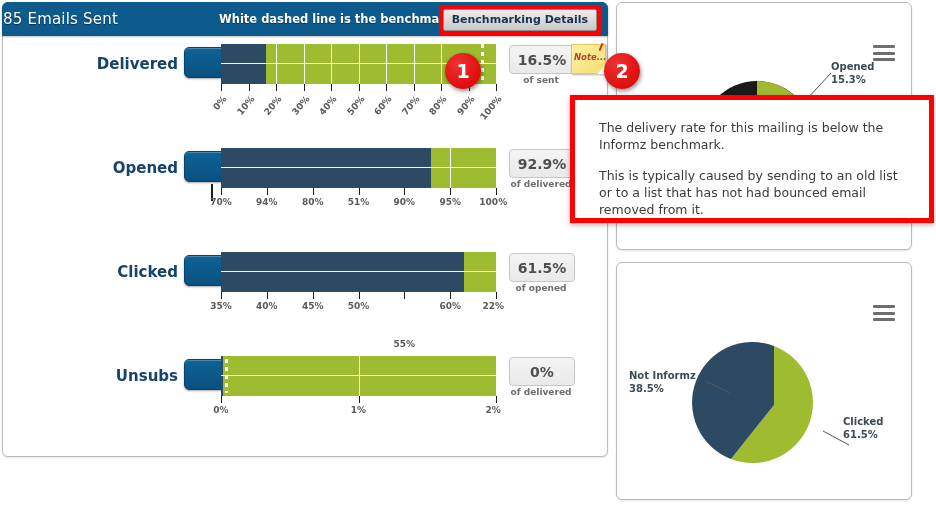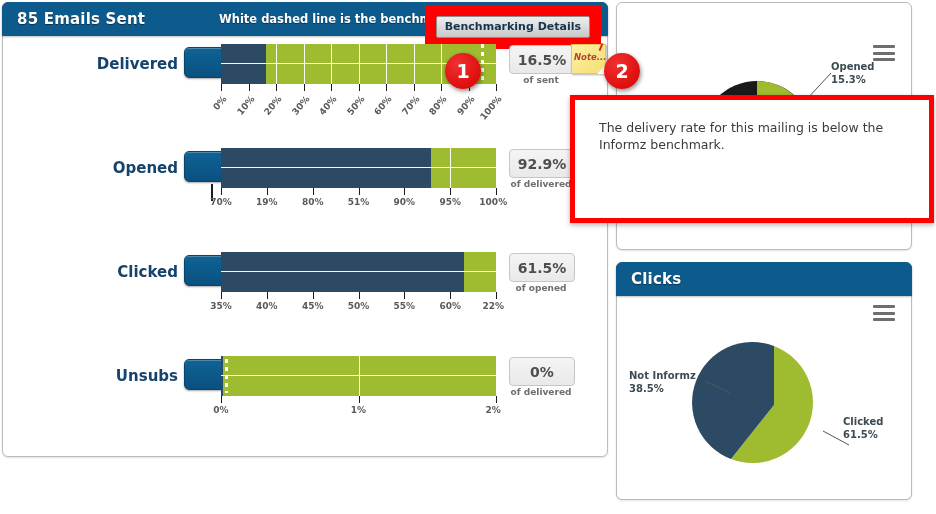--- a/index.html
+++ b/index.html
@@ -27,40 +27,39 @@
     height:34px;
     background:#0d5b8c;
     border:1px solid #0d5b8c;
     border-radius:6px 6px 0 0;
     color:#fff;
     display:flex;align-items:center;
     box-sizing:border-box;
     box-shadow:0 1px 2px rgba(0,0,0,.25);
   }
   .panel-title{
-    font-size:15px;font-weight:bold;
+    font-size:15px;font-weight:normal;
     letter-spacing:.2px;
-    margin-left:14px;
     text-shadow:0 1px 1px rgba(0,0,0,.45);
     white-space:nowrap;
   }
 
   
   #left-panel{left:2px;top:2px;width:606px;height:455px;}
   #left-head{width:606px;}
   .head-note{
     position:absolute;right:150px;top:9px;
     font-size:11.5px;font-weight:bold;color:#fff;
     text-shadow:0 1px 1px rgba(0,0,0,.45);
     white-space:nowrap;
   }
   .bm-wrap{
     position:absolute;right:6px;top:2px;
     background:#fe0000;
-    padding:11px;
+    padding:4px;
     border-radius:2px;
   }
   .bm-btn{
     display:block;
     background:linear-gradient(#eeeeee,#c8c8c8);
     border:1px solid #8d8d8d;
     border-radius:2px;
     color:#15344f;
     font-size:11px;font-weight:bold;
     padding:3px 8px 4px;
@@ -300,21 +299,21 @@
           <div class="seg-dark" style="width:76.3%;"></div>
           <div class="seg-green" style="left:76.3%;right:0;"></div>
           <div class="hgrid"></div>
           <div class="vgrid" style="left:83.33%;"></div>
         </div>
         <div class="axis">
           <div class="axis-stub"></div>
           <div class="tick" style="left:0%;"></div>
             <div class="tlab" style="left:0%;">70%</div>
           <div class="tick" style="left:16.66%;"></div>
-            <div class="tlab" style="left:16.66%;">19%</div>
+            <div class="tlab" style="left:16.66%;">94%</div>
           <div class="tick" style="left:33.33%;"></div>
             <div class="tlab" style="left:33.33%;">80%</div>
           <div class="tick" style="left:50%;"></div>
             <div class="tlab" style="left:50%;">51%</div>
           <div class="tick" style="left:66.66%;"></div>
             <div class="tlab" style="left:66.66%;">90%</div>
           <div class="tick" style="left:83.33%;"></div>
             <div class="tlab" style="left:83.33%;">95%</div>
           <div class="tick" style="left:100%;"></div>
             <div class="tlab" style="left:99%;">100%</div>
@@ -339,21 +338,21 @@
         <div class="axis">
           <div class="tick" style="left:0%;"></div>
             <div class="tlab" style="left:0%;">35%</div>
           <div class="tick" style="left:16.66%;"></div>
             <div class="tlab" style="left:16.66%;">40%</div>
           <div class="tick" style="left:33.33%;"></div>
             <div class="tlab" style="left:33.33%;">45%</div>
           <div class="tick" style="left:50%;"></div>
             <div class="tlab" style="left:50%;">50%</div>
           <div class="tick" style="left:66.66%;"></div>
-            <div class="tlab" style="left:66.66%;">55%</div>
+            <div class="tlab" style="left:66.66%;margin-top:38px;">55%</div>
           <div class="tick" style="left:83.33%;"></div>
             <div class="tlab" style="left:83.33%;">60%</div>
           <div class="tick" style="left:100%;"></div>
             <div class="tlab" style="left:99%;">22%</div>
         </div>
       </div>
 
       <div class="pctbox">61.5%</div>
       <div class="pctsub">of opened</div>
     </div>
@@ -401,23 +400,20 @@
       <path d="M170,50 L196,22" stroke="#555" stroke-width="1" fill="none"></path>
     </svg>
 
     <div class="pielabel" style="left:214px;top:57px;">
       <span>Opened</span><br>
       <span>15.3%</span>
     </div>
   </div>
 
   <div class="panel" id="clicks-panel">
-    <div class="panel-head" id="clicks-head">
-      <span class="panel-title">Clicks</span>
-    </div>
 
     <div class="hamburger">
       <i></i>
         <i></i>
         <i></i>
     </div>
 
     <svg style="position:absolute;left:10px;top:56px;" width="276" height="170">
 
       <path d="M147,86 L147,27 A59,59 0 1,1 104,140 Z" fill="#9fbb30"></path>
@@ -434,19 +430,20 @@
 
     <div class="pielabel" style="left:226px;top:152px;">
       <span>Clicked</span><br>
       <span>61.5%</span>
     </div>
   </div>
 
   <div id="tooltip">
     <div class="tt-body">
       <p>The delivery rate for this mailing is below the Informz benchmark.</p>
+      <p>This is typically caused by sending to an old list or to a list that has not had bounced email removed from it.</p>
     </div>
   </div>
 
   <div class="badge" style="left:445px;top:53px;">1</div>
   <div class="badge" style="left:604px;top:53px;">2</div>
 
 </div>
 
 </body></html>

